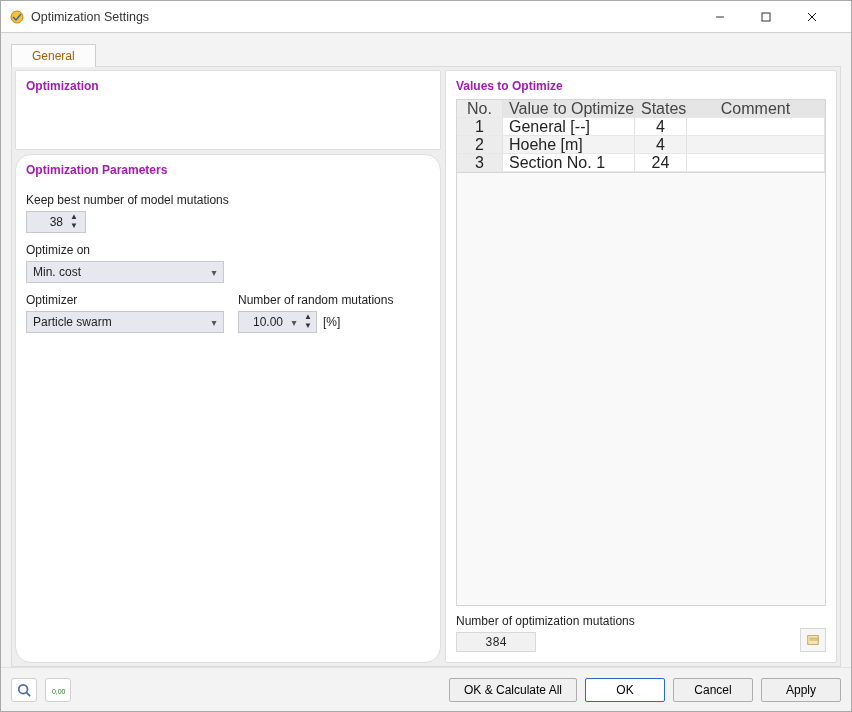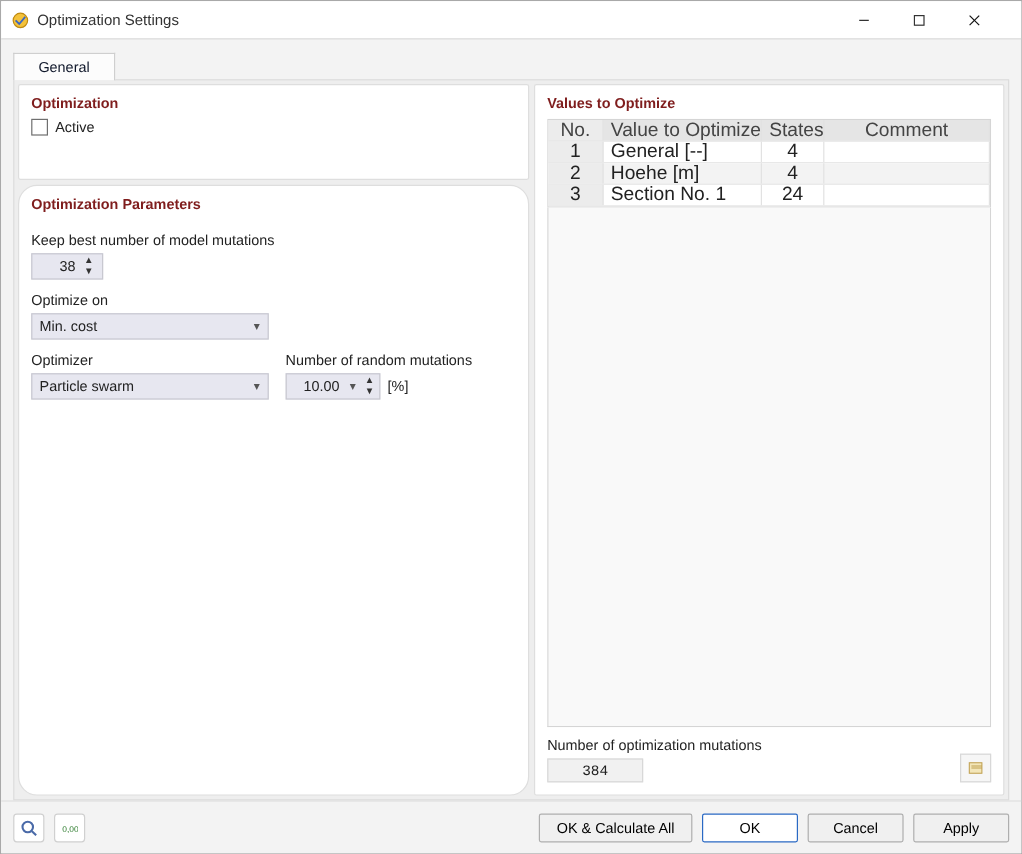--- a/index.html
+++ b/index.html
@@ -13,31 +13,31 @@
   .win-controls { display: flex; height: 100%; }
   .win-btn { width: 46px; display: flex; align-items: center; justify-content: center; cursor: default; }
   .win-btn svg { width: 10px; height: 10px; stroke: #333; stroke-width: 1; fill: none; }
   .win-close svg { stroke: #111; }
 
   
   .body { flex: 1; display: flex; flex-direction: column; background: #f3f3f3; }
 
   
   .tabstrip { padding: 10px 10px 0 10px; display: flex; align-items: flex-end; }
-  .tab { background: #fcfcfc; border: 1px solid #cfcfcf; border-bottom: none; padding: 4px 20px; font-size: 12px; color: #0f172a; position: relative; top: 1px; }
+  .tab { background: #fcfcfc; border: 1px solid #cfcfcf; border-bottom: none; padding: 4px 20px; font-size: 12px; color: #a16207; position: relative; top: 1px; }
 
   
   .content { margin: 0 10px 0 10px; border: 1px solid #dcdcdc; background: #eeeeee; flex: 1; display: flex; padding: 3px; gap: 4px; }
 
   .col-left, .col-right { display: flex; flex-direction: column; gap: 4px; }
   .col-left { width: 426px; }
   .col-right { flex: 1; }
 
   .panel { background: #ffffff; border: 1px solid #dedede; border-radius: 2px; padding: 8px 10px 10px 10px; display: flex; flex-direction: column; }
-  .panel .panel-title { font-size: 12px; font-weight: 600; color: #7f1d1d; padding-bottom: 6px; }
+  .panel .panel-title { font-size: 12px; font-weight: 600; color: #a21caf; padding-bottom: 6px; }
 
   .panel.optimization { height: 80px; }
   .panel.params { flex: 1; border-radius: 16px; }
   .panel.values { flex: 1; }
 
   
   .field-row { display: flex; align-items: center; gap: 6px; }
   .chklabel { font-size: 12px; color: #222; }
   .chk { width: 14px; height: 14px; border: 1px solid #6f6f6f; background: #fff; display: inline-block; }
 
@@ -131,24 +131,20 @@
     <div class="tabstrip">
       <div class="tab">General</div>
     </div>
 
     <div class="content">
 
       <div class="col-left">
 
         <div class="panel optimization">
           <div class="panel-title">Optimization</div>
-          <div class="field-row">
-            <span class="chk"></span>
-            <span class="chklabel">Active</span>
-          </div>
         </div>
 
         <div class="panel params">
           <div class="panel-title">Optimization Parameters</div>
 
           <div class="field-label">Keep best number of model mutations</div>
           <div class="spinner" style="width:60px">
             <span class="val">38</span>
             <span class="btns">
               <span class="arrow">▲</span>

